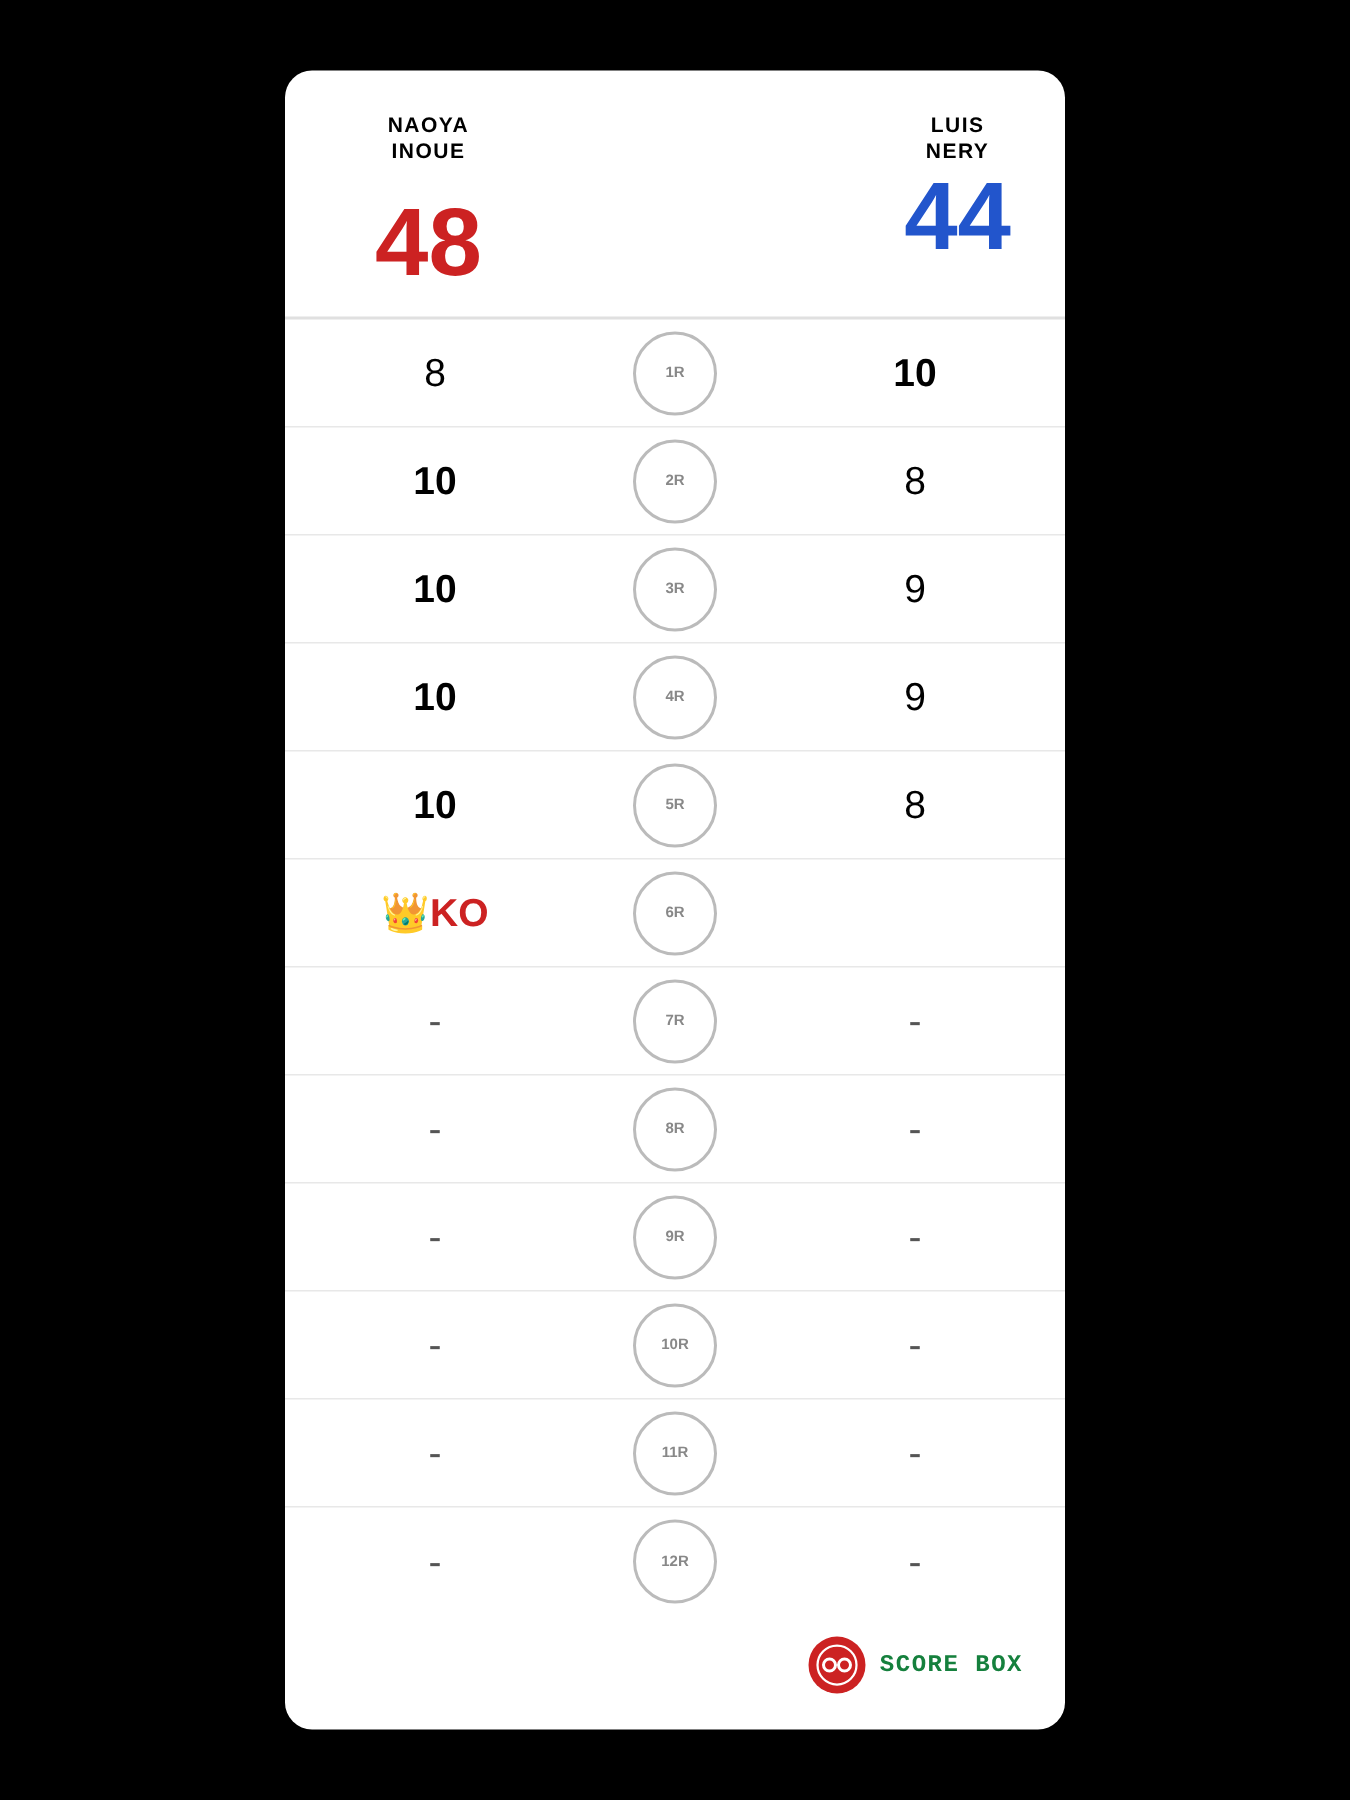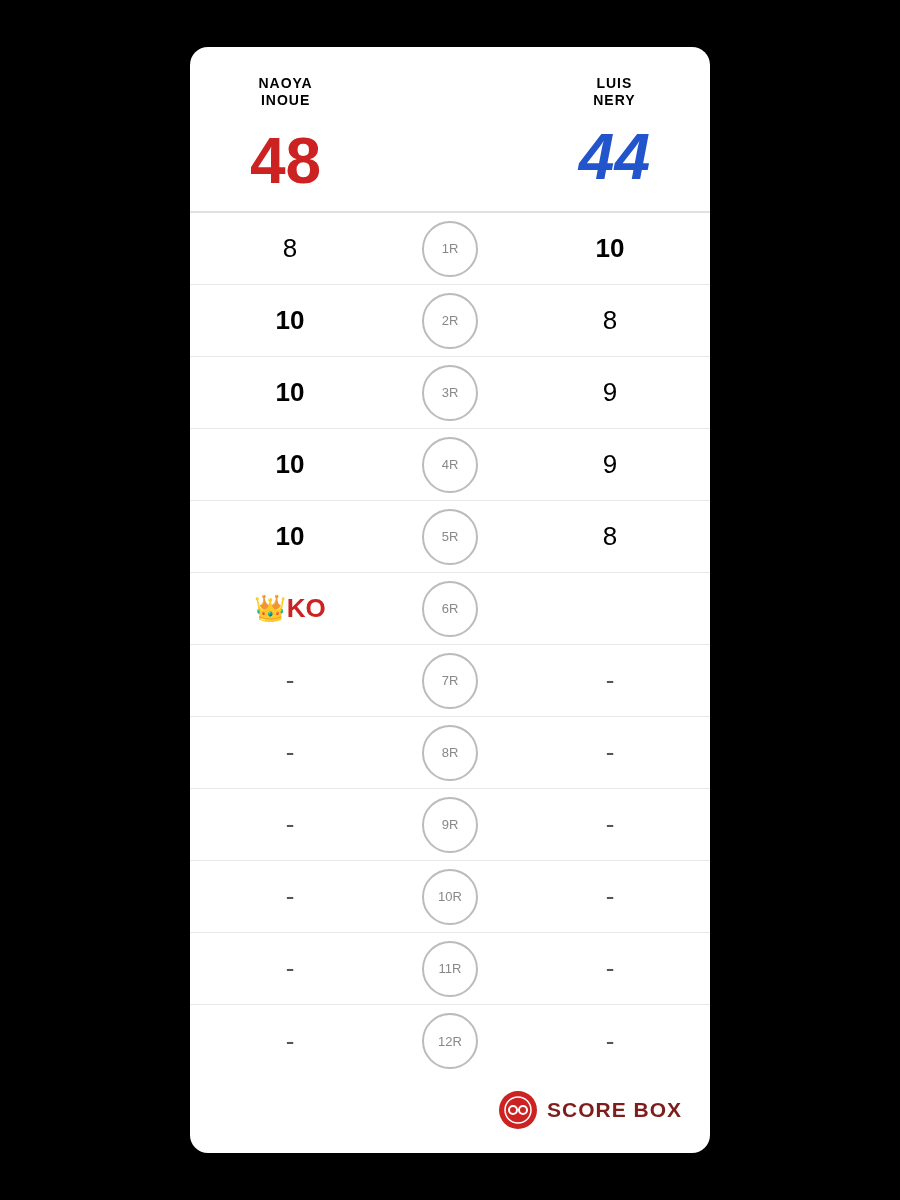--- a/index.html
+++ b/index.html
@@ -19,21 +19,21 @@
       min-height: 1100px;
       display: flex;
       flex-direction: column;
       overflow: hidden;
       padding-bottom: 20px;
     }
     .header {
       display: flex;
       justify-content: space-between;
       align-items: flex-start;
-      padding: 28px 60px 18px 60px;
+      padding: 28px 36px 18px 60px;
       border-bottom: 2px solid #e0e0e0;
     }
     .fighter {
       display: flex;
       flex-direction: column;
       align-items: center;
     }
     .fighter-name {
       font-size: 14px;
       font-weight: 900;
@@ -48,22 +48,21 @@
       font-weight: 900;
       color: #cc2222;
       line-height: 1;
       margin-top: 21px;
     }
     .fighter-score-blue {
       font-size: 64px;
       font-weight: 900;
       color: #2255cc;
       line-height: 1;
-      margin-top: 17px;
-      font-style: italic;
+      margin-top: 4px;
     }
     .rounds {
       display: flex;
       flex-direction: column;
       flex: 1;
     }
     .round-row {
       display: flex;
       align-items: center;
       justify-content: space-between;
@@ -92,22 +91,22 @@
       color: #cc2222;
     }
     .round-badge {
       width: 56px;
       height: 56px;
       border-radius: 50%;
       border: 2px solid #bbb;
       display: flex;
       align-items: center;
       justify-content: center;
-      font-size: 13px;
-      font-weight: 400;
+      font-size: 10px;
+      font-weight: 700;
       color: #888;
       background: #fff;
       flex-shrink: 0;
     }
     .footer {
       display: flex;
       align-items: center;
       justify-content: flex-end;
       padding: 14px 28px 4px 28px;
       gap: 10px;
@@ -121,25 +120,26 @@
       align-items: center;
       justify-content: center;
       overflow: hidden;
       flex-shrink: 0;
     }
     .scorebox-logo svg {
       width: 30px;
       height: 30px;
     }
     .scorebox-label {
-      font-size: 21px;
-      font-weight: 900;
-      color: #7f1d1d;
+      font-size: 16px;
+      font-weight: 900;
+      color: #15803d;
       letter-spacing: 1px;
       text-transform: uppercase;
+      font-family: Liberation Mono, monospace;
     }
   </style>
 </head>
 <body>
 
 <div class="card">
   <div class="header">
     <div class="fighter">
       <div class="fighter-name">
         <span>NAOYA</span><br>

